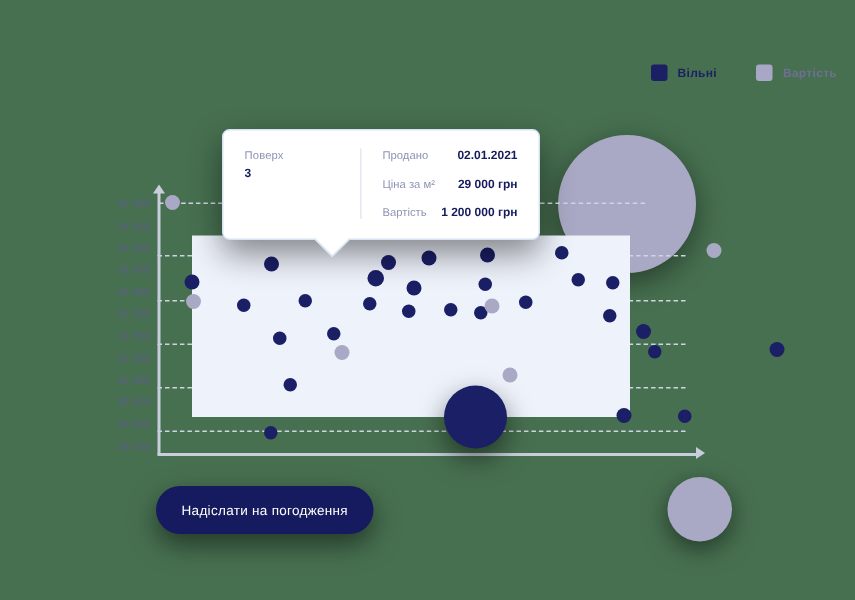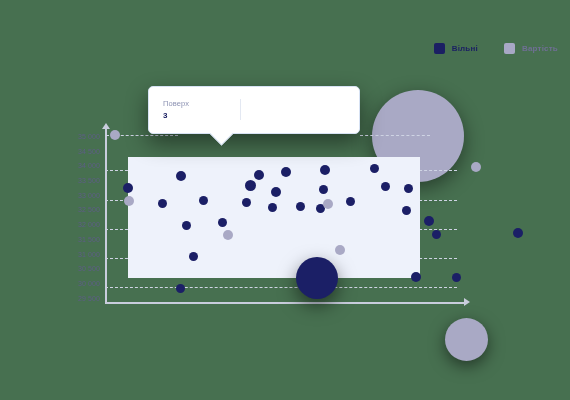--- a/index.html
+++ b/index.html
@@ -311,16 +311,31 @@
       <div class="dot sold" style="left: 471px; top: 162px; width: 10px; height: 10px;"></div>
     </div>
 
   <div class="tooltip-card">
     <div class="tt-col-left">
       <div class="tt-field">
         <div class="tt-key">Поверх</div>
         <div class="tt-val">3</div>
       </div>
     </div>
+    <div class="tt-col-right">
+      <div class="tt-row">
+        <span class="tt-row-key">Продано</span>
+        <span class="tt-row-val">02.01.2021</span>
+      </div>
+      <div class="tt-row">
+        <span class="tt-row-key">Ціна за м²</span>
+        <span class="tt-row-val">29 000 грн</span>
+      </div>
+      <div class="tt-row">
+        <span class="tt-row-key">Вартість</span>
+        <span class="tt-row-val">1 200 000 грн</span>
+      </div>
+    </div>
   </div>
 
+  <button class="submit-btn">Надіслати на погодження</button>
 
 </div>
 
 </body></html>

